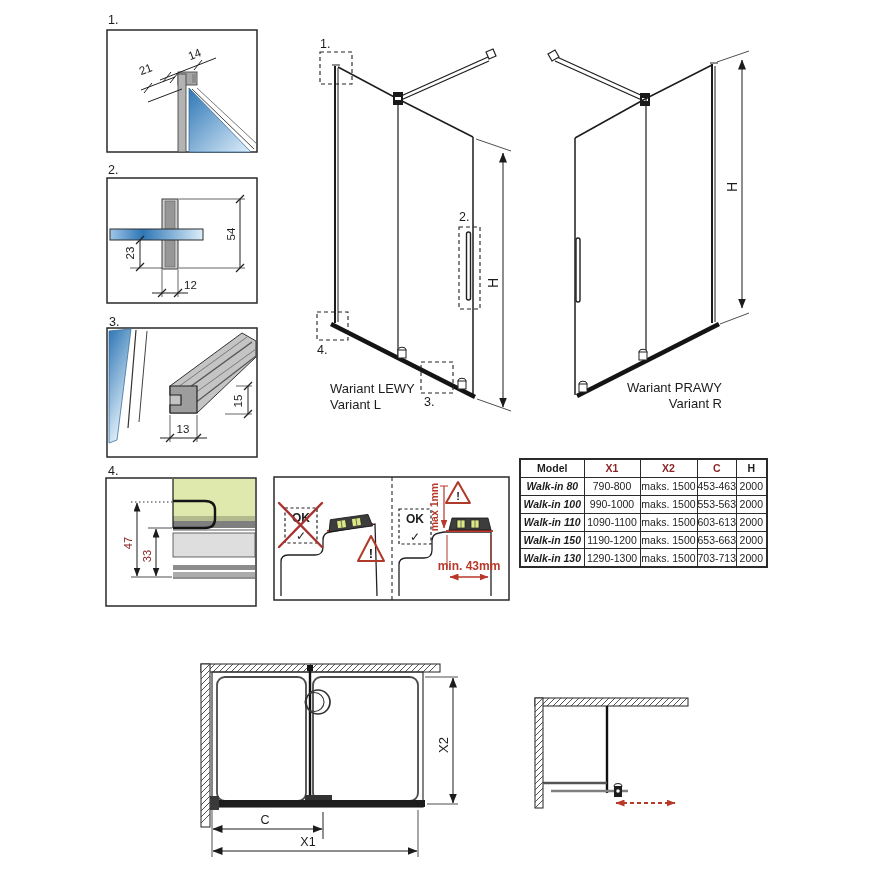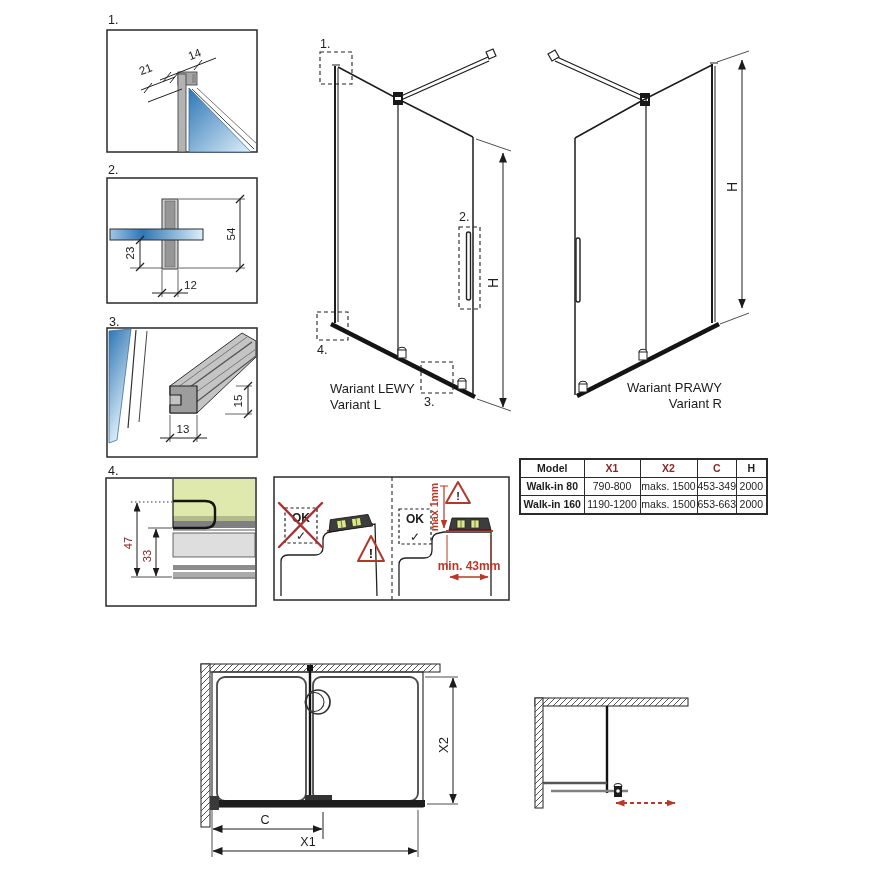--- a/index.html
+++ b/index.html
@@ -10,21 +10,21 @@
   .callout{font-size:12.5px;}
   .dim{font-size:11.5px;}
   .dim-red{font-size:11px;fill:#8b2626;}
   .cap{font-size:13px;}
   .red-t{fill:#b8382a;font-weight:bold;}
   #spec-table{position:absolute;left:519px;top:458px;border-collapse:collapse;
               border:2px solid #2b2b2b;table-layout:fixed;}
   #spec-table td,#spec-table th{border:1.5px solid #2b2b2b;text-align:center;vertical-align:middle;
               font-size:10.5px;padding:0;height:16.9px;white-space:nowrap;}
   #spec-table th{font-weight:bold;}
-  #spec-table td.model{font-weight:bold;}
+  #spec-table td.model{font-weight:bold;font-style:italic;}
   .w-model{width:64px;} .w-x1{width:56px;} .w-x2{width:57px;} .w-c{width:38px;} .w-h{width:30px;}
   th.red{color:#8b2626;}
 </style>
 </head>
 <body>
 
 <div id="sheet">
 
   <svg style="left:103px;top:12px" width="158" height="144" viewBox="103 12 158 144">
     <defs>
@@ -511,26 +511,47 @@
       <th>Model</th>
       <th class="red">X1</th>
       <th class="red">X2</th>
       <th class="red">C</th>
       <th>H</th>
     </tr>
     <tr>
       <td class="model">Walk-in 80</td>
       <td>790-800</td>
       <td>maks. 1500</td>
-      <td>453-349</td>
+      <td>453-463</td>
       <td>2000</td>
     </tr>
     <tr>
-      <td class="model">Walk-in 160</td>
+      <td class="model">Walk-in 100</td>
+      <td>990-1000</td>
+      <td>maks. 1500</td>
+      <td>553-563</td>
+      <td>2000</td>
+    </tr>
+    <tr>
+      <td class="model">Walk-in 110</td>
+      <td>1090-1100</td>
+      <td>maks. 1500</td>
+      <td>603-613</td>
+      <td>2000</td>
+    </tr>
+    <tr>
+      <td class="model">Walk-in 150</td>
       <td>1190-1200</td>
       <td>maks. 1500</td>
       <td>653-663</td>
       <td>2000</td>
     </tr>
+    <tr>
+      <td class="model">Walk-in 130</td>
+      <td>1290-1300</td>
+      <td>maks. 1500</td>
+      <td>703-713</td>
+      <td>2000</td>
+    </tr>
   </tbody>
     </table>
 
 </div>
 
 </body></html>

